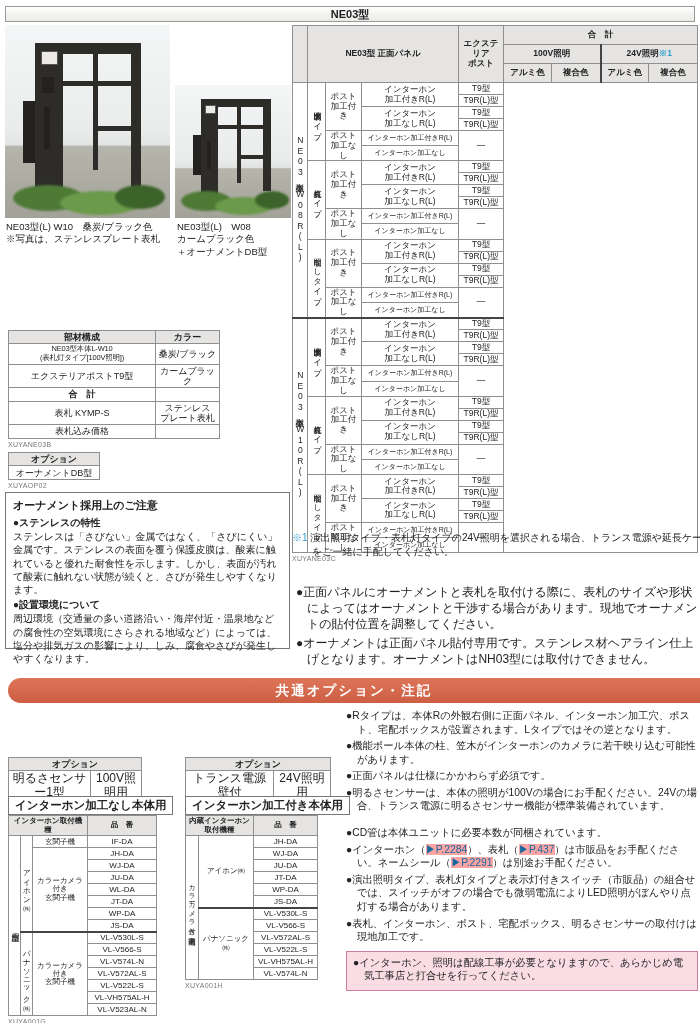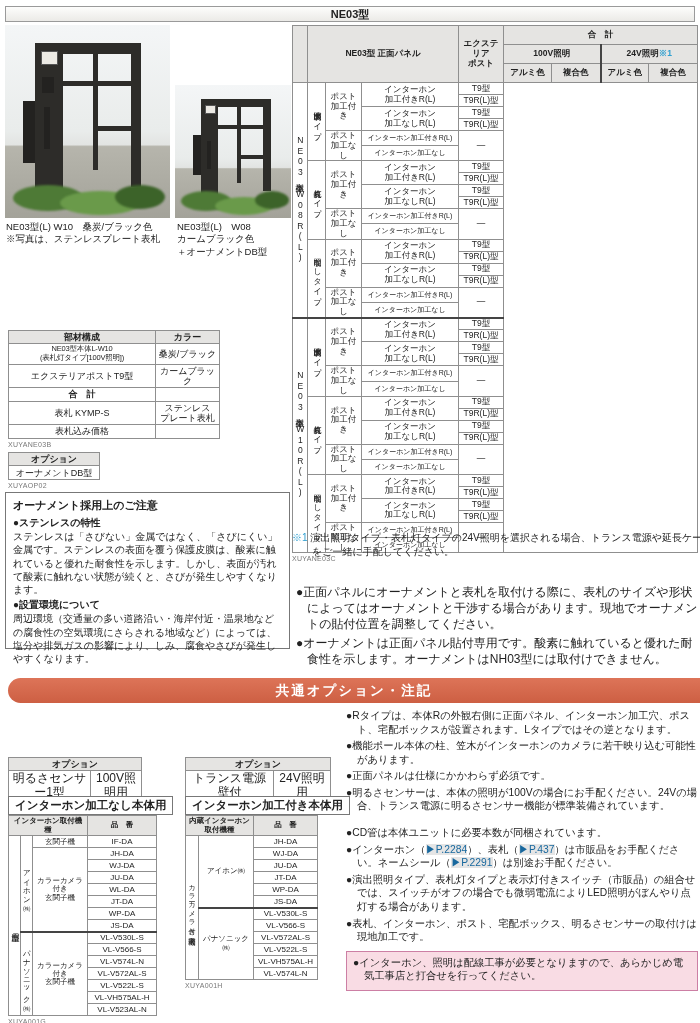--- a/index.html
+++ b/index.html
@@ -57,21 +57,21 @@
 .banner{height:25px;border-radius:13px 0 0 13px;background:linear-gradient(#dd7458,#cd5f43);color:#fff;font-weight:bold;font-size:13.5px;text-align:center;line-height:25px;letter-spacing:2px}
 
 .boxtitle{display:inline-block;border:1px solid #777;background:#fff;font-weight:bold;font-size:11.5px;padding:1px 6px;line-height:1.3}
 .iph-tbl tr{height:12px}
 .iph-tbl td{font-size:8px;padding:0 1px}
 .iph-tbl .lbl{font-size:7.5px;line-height:1.1}
 .iph-tbl th{font-size:7.5px}
 .common-notes{width:352px;font-size:10.3px;line-height:1.32}
 .common-notes .note{padding-left:11px;text-indent:-11px;margin-bottom:3px}
 .common-notes .gap{margin-bottom:13px}
-.ref{background:#e5e5e5;color:#18689e}
+.ref{background:#fca5a5;color:#18689e}
 .warnbox{border:1.5px solid #cc7fa4;background:#f9dce4;padding:4px 6px;margin-top:7px;font-size:10.3px;line-height:1.32}
 .warnbox .note{padding-left:11px;text-indent:-11px}
 .opt-tbl td{height:14px;font-size:12px}
 </style>
 </head>
 <body>
 
 <div id="page">
 
   <div class="abs title-bar">NE03型</div>
@@ -383,21 +383,21 @@
       </table>
     <div class="code">XUYANE03C</div>
   </div>
   <div class="abs" style="left:292px;top:531px;width:460px;font-size:10px;line-height:1.35;padding-left:20px;text-indent:-20px">
     <span class="blue">※1</span>
     <span>演出照明タイプ・表札灯タイプの24V照明を選択される場合、トランス電源や延長ケーブルなどをご一緒に手配してください。</span>
   </div>
 
   <div class="abs noteblock" style="left:296px;top:584px;width:402px" id="panel-notes">
       <div class="note">●正面パネルにオーナメントと表札を取付ける際に、表札のサイズや形状によってはオーナメントと干渉する場合があります。現地でオーナメントの貼付位置を調整してください。</div>
-      <div class="note">●オーナメントは正面パネル貼付専用です。酸素に触れていると優れた耐食性を示します。オーナメントはNH03型には取付けできません。</div>
+      <div class="note">●オーナメントは正面パネル貼付専用です。ステンレス材ヘアライン仕上げとなります。オーナメントはNH03型には取付けできません。</div>
     </div>
 
   <div class="abs banner" style="left:8px;top:678px;width:692px">
     <span>共通オプション・注記</span>
   </div>
 
 
   <div class="abs" style="left:8px;top:757px;width:135px">
     <table class="tbl opt-tbl" style="width:133px">
       <colgroup>

